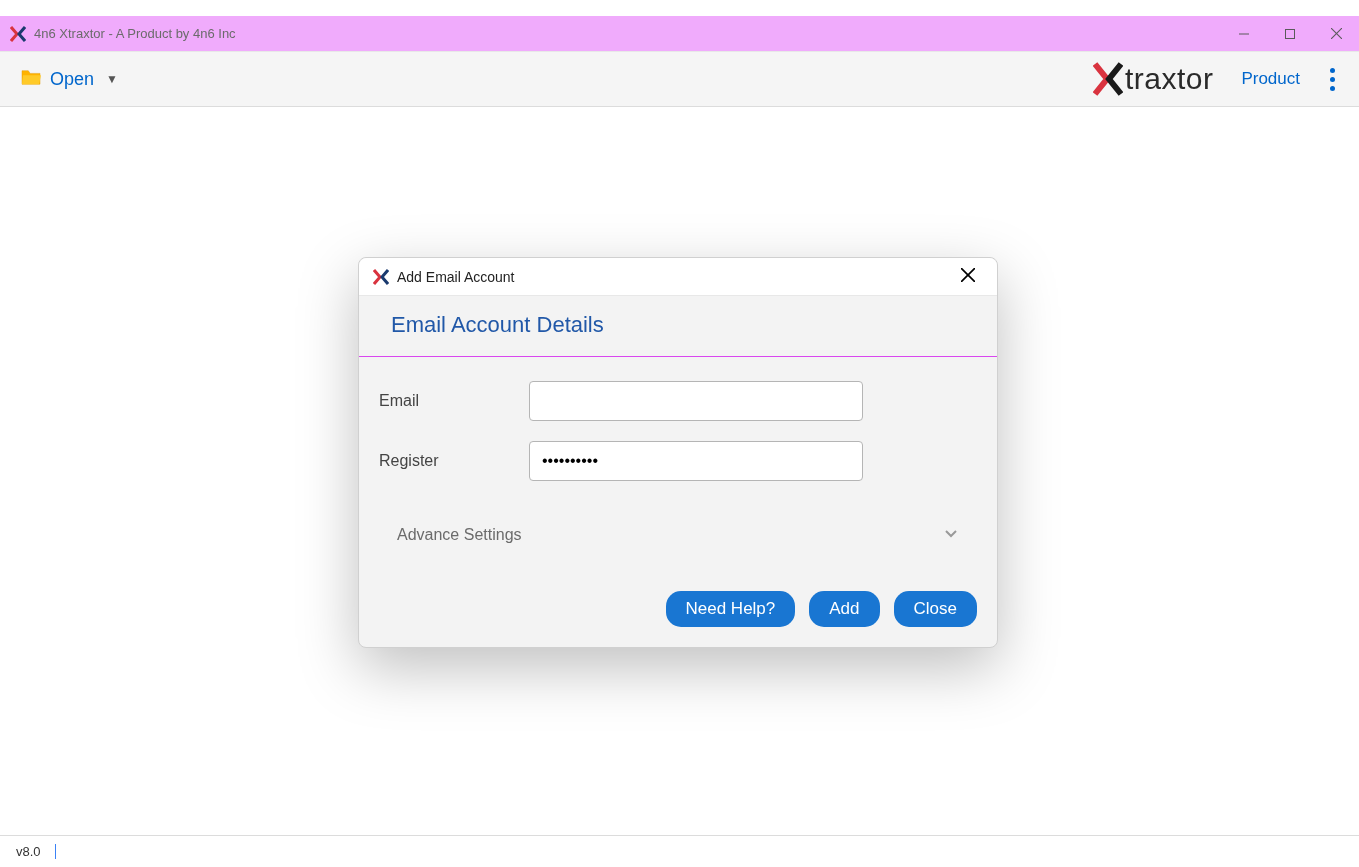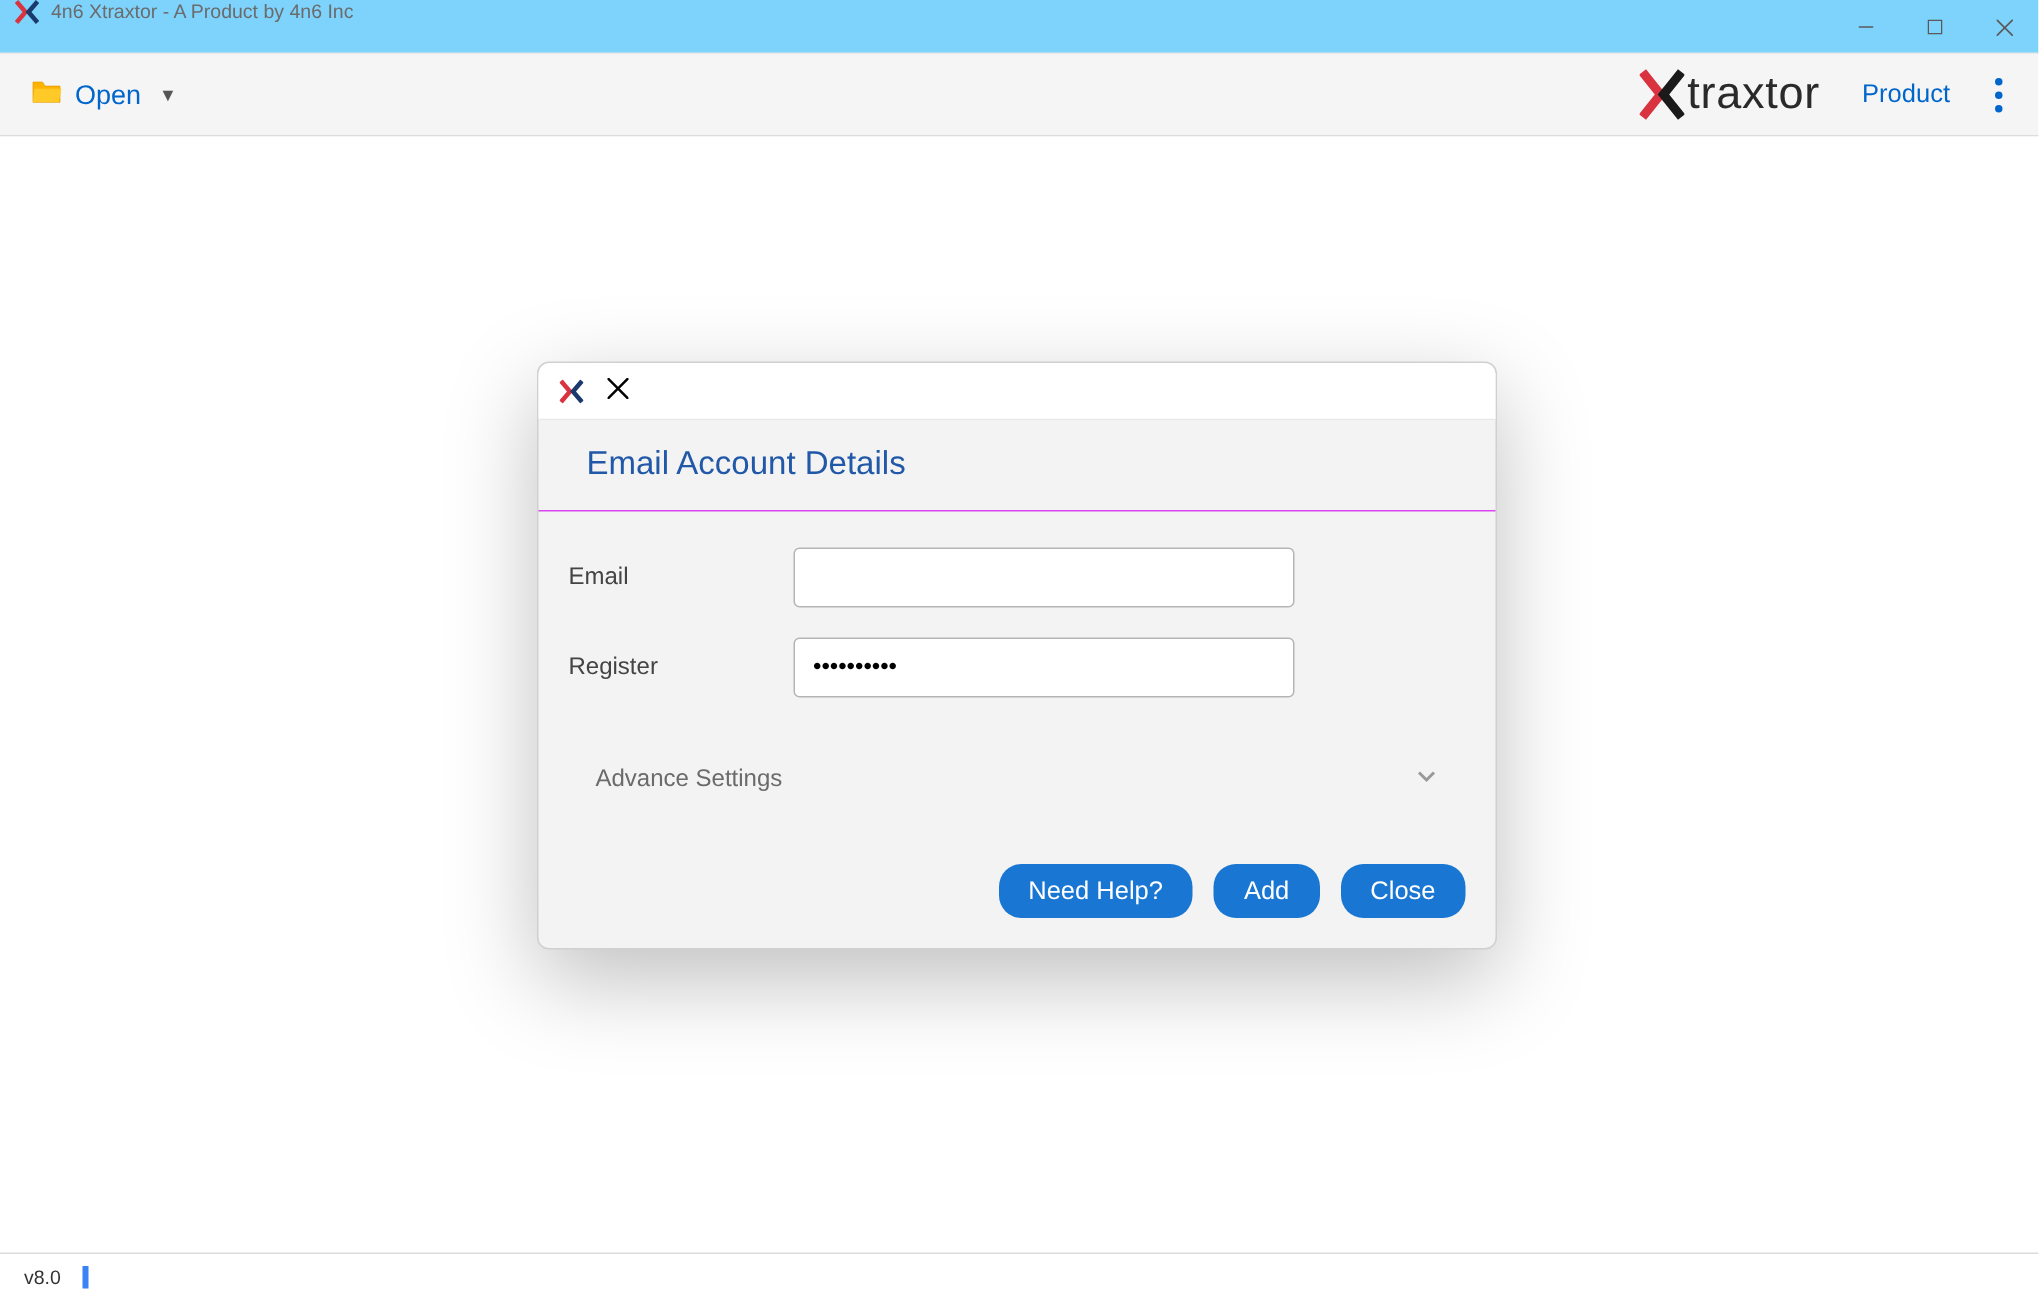--- a/index.html
+++ b/index.html
@@ -9,23 +9,25 @@
       width: 1359px;
       height: 867px;
       overflow: hidden;
       position: relative;
     }
     
     
     .titlebar {
       height: 36px;
       display: flex;
+      align-items: center;
       padding: 0 0 0 10px;
-      background: #7dd3fc;
+      background: #f0abfc;
       border-bottom: 1px solid #e8e8e8;
+      margin-top: 16px;
     }
     .titlebar-icon {
       width: 16px;
       height: 16px;
       margin-right: 8px;
       display: flex;
       align-items: center;
     }
     .titlebar-title {
       font-size: 13px;
@@ -226,21 +228,21 @@
       border-top: 1px solid #dcdcdc;
       background: #ffffff;
       display: flex;
       align-items: center;
       padding: 0 16px;
     }
     .version {
       font-size: 13px;
       color: #333;
       padding-right: 14px;
-      border-right: 4px solid #3b82f6;
+      border-right: 1px solid #3b82f6;
     }
   </style>
 </head>
 <body>
 
 <div class="titlebar">
   <span class="titlebar-icon">
     <svg viewBox="0 0 16 16" width="16" height="16">
       <path d="M1 1 L7 8 L1 15" stroke="#d9333f" stroke-width="3" fill="none"></path>
       <path d="M15 1 L9 8 L15 15" stroke="#1a3a6e" stroke-width="3" fill="none"></path>
@@ -297,20 +299,21 @@
 <div class="main">
 
   <div class="modal">
     <div class="modal-titlebar">
       <span class="modal-titlebar-icon">
         <svg viewBox="0 0 16 16" width="16" height="16">
           <path d="M1 1 L7 8 L1 15" stroke="#d9333f" stroke-width="3" fill="none"></path>
           <path d="M15 1 L9 8 L15 15" stroke="#1a3a6e" stroke-width="3" fill="none"></path>
         </svg>
       </span>
+      <span class="modal-title">Add Email Account</span>
       <span class="modal-close">
         <svg width="14" height="14" viewBox="0 0 10 10">
             <line x1="0" y1="0" x2="10" y2="10" stroke="#000" stroke-width="1.2"></line>
             <line x1="10" y1="0" x2="0" y2="10" stroke="#000" stroke-width="1.2"></line>
           </svg>
       </span>
     </div>
     <div class="modal-header">
       <div class="modal-heading">Email Account Details</div>
     </div>

